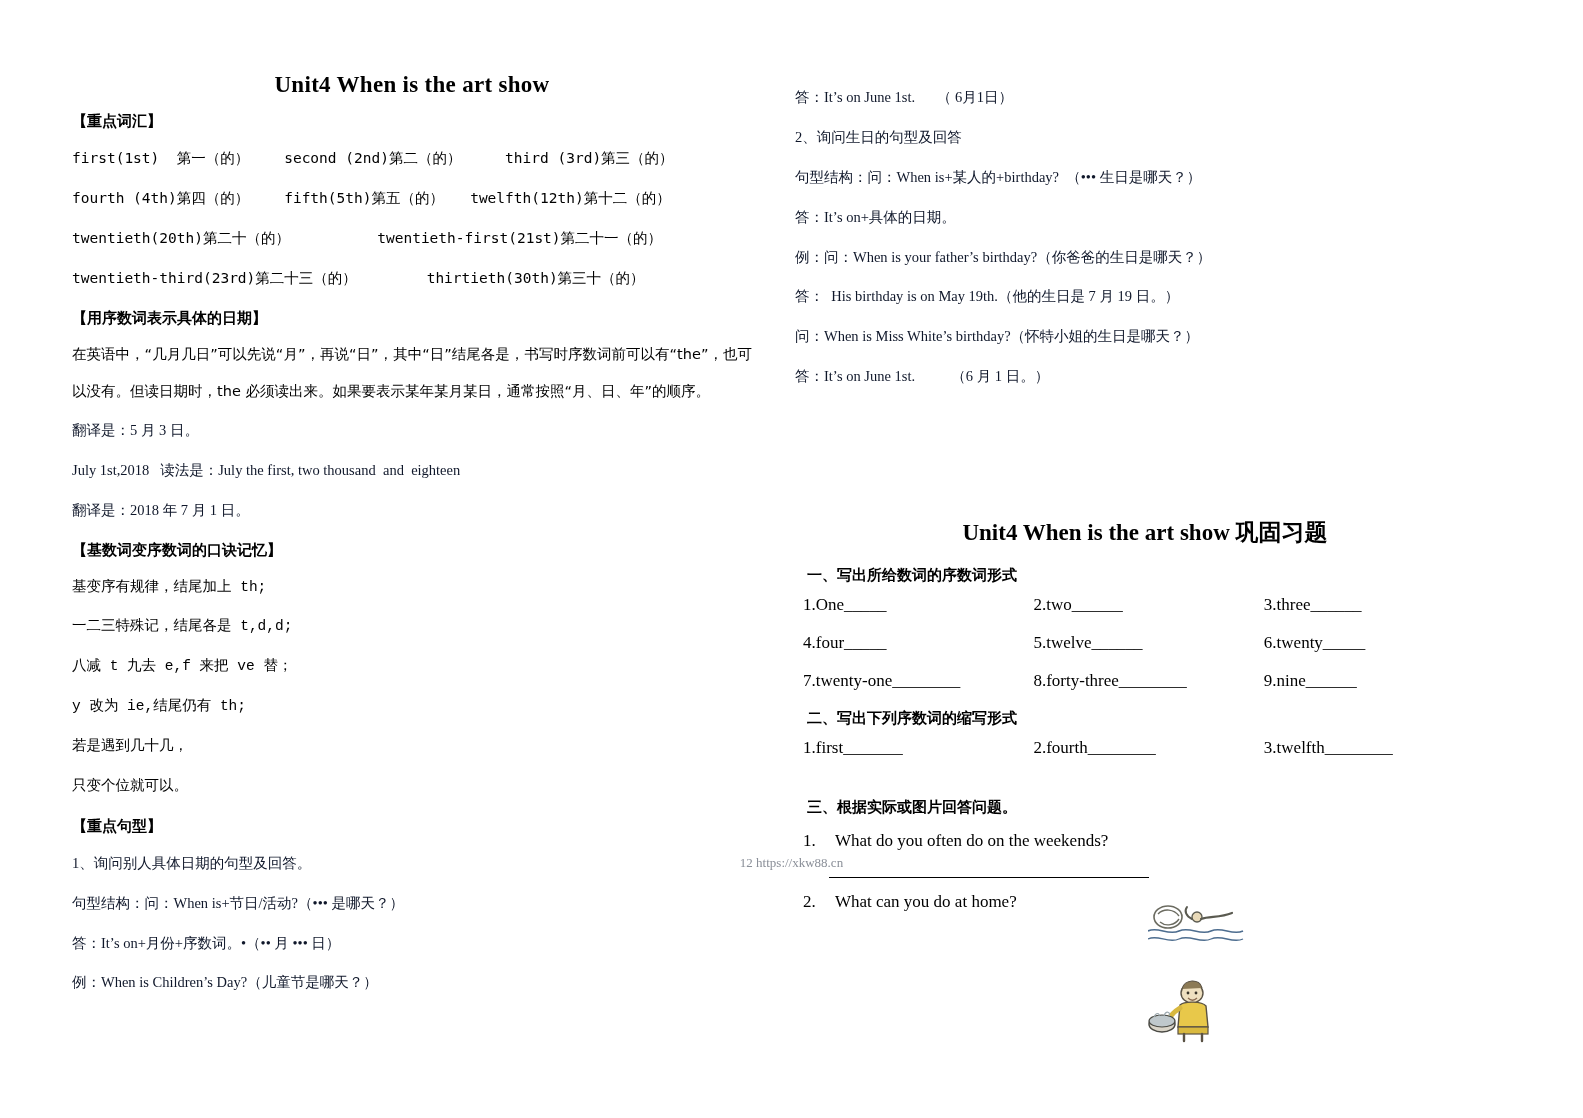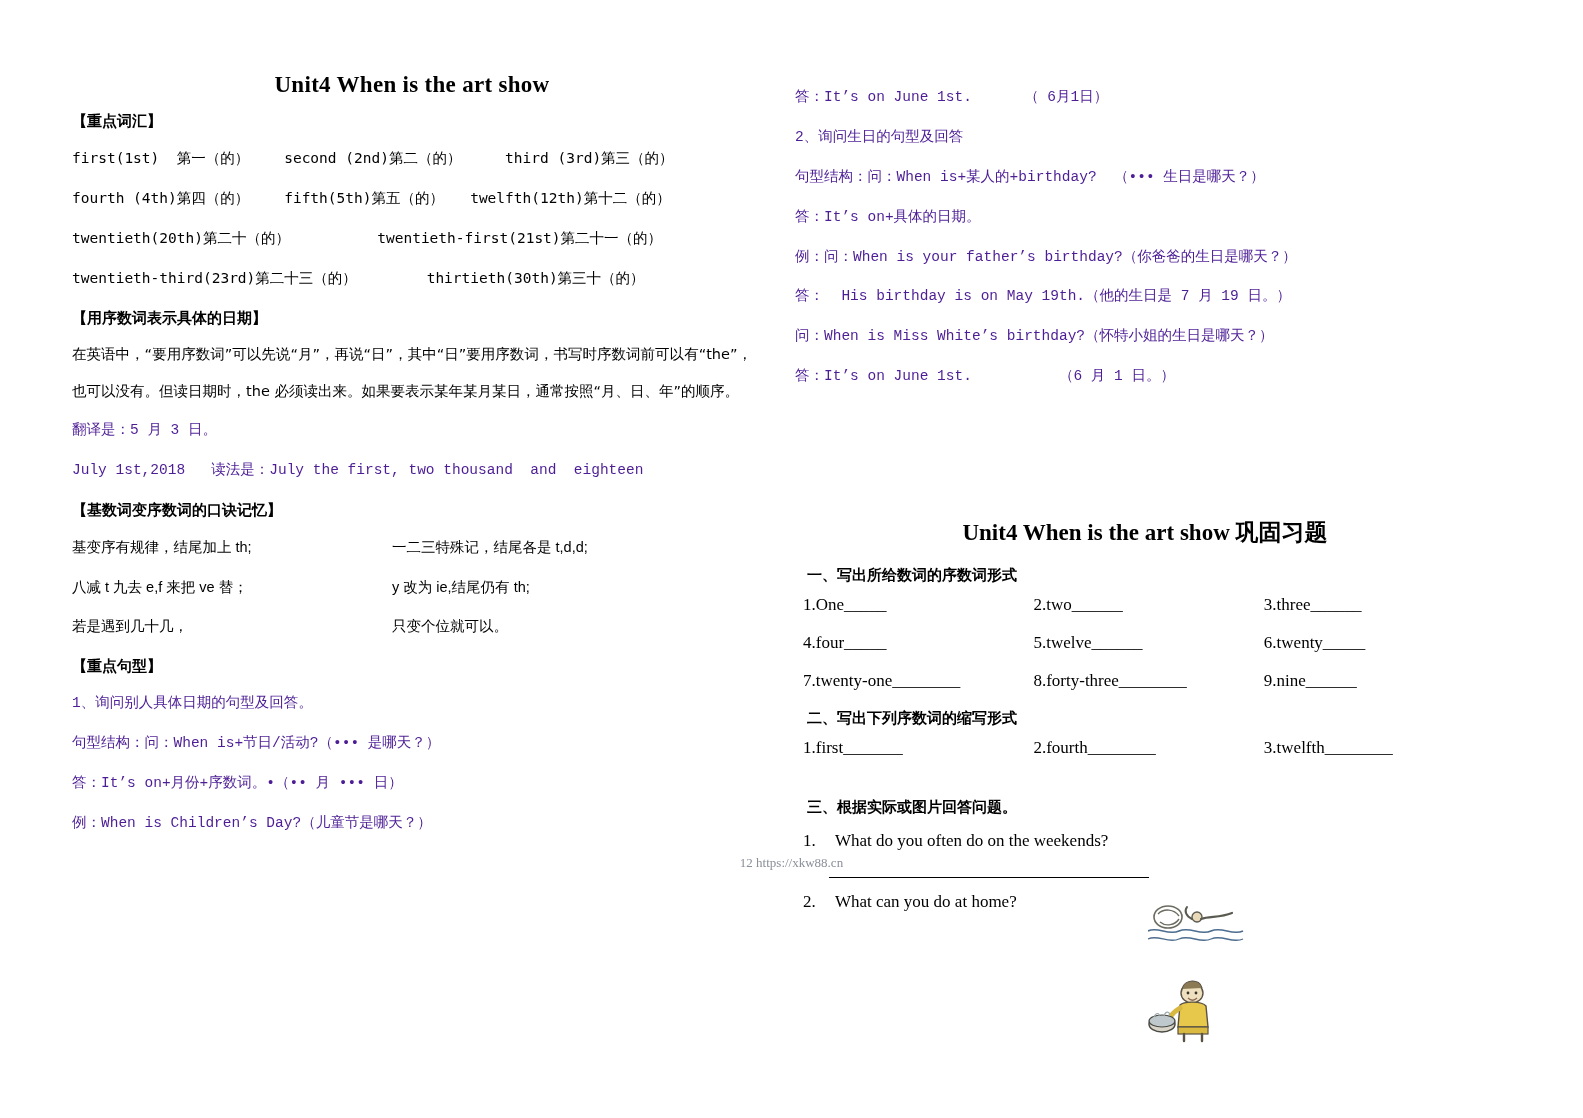--- a/index.html
+++ b/index.html
@@ -58,34 +58,35 @@
     color: #000;
   }
   .para {
     font-family: "DejaVu Sans", sans-serif;
     font-size: 14.5px;
     line-height: 2.6;
     color: #000;
     text-align: justify;
   }
   .mix-line {
-    font-family: Liberation Mono, monospace;
+    font-family: Liberation Serif, serif;
     font-size: 14.5px;
     line-height: 2.75;
-    color: #4c1d95;
+    color: #0f172a;
     white-space: pre-wrap;
   }
   .two-col-mnemonic {
     display: block;
   }
   .mn-row {
-    font-family: Liberation Sans, sans-serif;
+    font-family: Liberation Mono, monospace;
     font-size: 14.5px;
     line-height: 2.75;
     display: flex;
+    flex-direction: column;
   }
   .mn-row .a { width: 320px; }
   .mn-row .b { flex: 1; }
 
   
   h2.ex-title {
     font-family: "Liberation Serif", serif;
     font-weight: bold;
     font-size: 23px;
     text-align: center;
@@ -145,24 +146,25 @@
     <h1 class="doc-title">Unit4 When is the art show</h1>
 
     <div class="section-head">【重点词汇】</div>
 
     <div class="mono-line">first(1st)  第一（的）    second (2nd)第二（的）     third (3rd)第三（的）</div>
     <div class="mono-line">fourth (4th)第四（的）    fifth(5th)第五（的）   twelfth(12th)第十二（的）</div>
     <div class="mono-line">twentieth(20th)第二十（的）          twentieth-first(21st)第二十一（的）</div>
     <div class="mono-line">twentieth-third(23rd)第二十三（的）        thirtieth(30th)第三十（的）</div>
 
     <div class="section-head">【用序数词表示具体的日期】</div>
-    <div class="para">在英语中，“要用序数词”可以先说“月”，再说“日”，其中“日”要用序数词，书写时序数词前可以有“the”，也可以没有。但读日期时，the 必须读出来。如果要表示某年某月某日，通常按照“月、日、年”的顺序。</div>
+    <div class="para">在英语中，“几月几日”可以先说“月”，再说“日”，其中“日”结尾各是，书写时序数词前可以有“the”，也可以没有。但读日期时，the 必须读出来。如果要表示某年某月某日，通常按照“月、日、年”的顺序。</div>
 
     <div class="mix-line">翻译是：5 月 3 日。</div>
     <div class="mix-line">July 1st,2018   读法是：July the first, two thousand  and  eighteen</div>
+    <div class="mix-line">翻译是：2018 年 7 月 1 日。</div>
 
     <div class="section-head">【基数词变序数词的口诀记忆】</div>
 
     <div class="two-col-mnemonic">
       <div class="mn-row">
         <span class="a">基变序有规律，结尾加上 th;</span>
         <span class="b">一二三特殊记，结尾各是 t,d,d;</span>
       </div>
       <div class="mn-row">
         <span class="a">八减 t 九去 e,f 来把 ve 替；</span>

